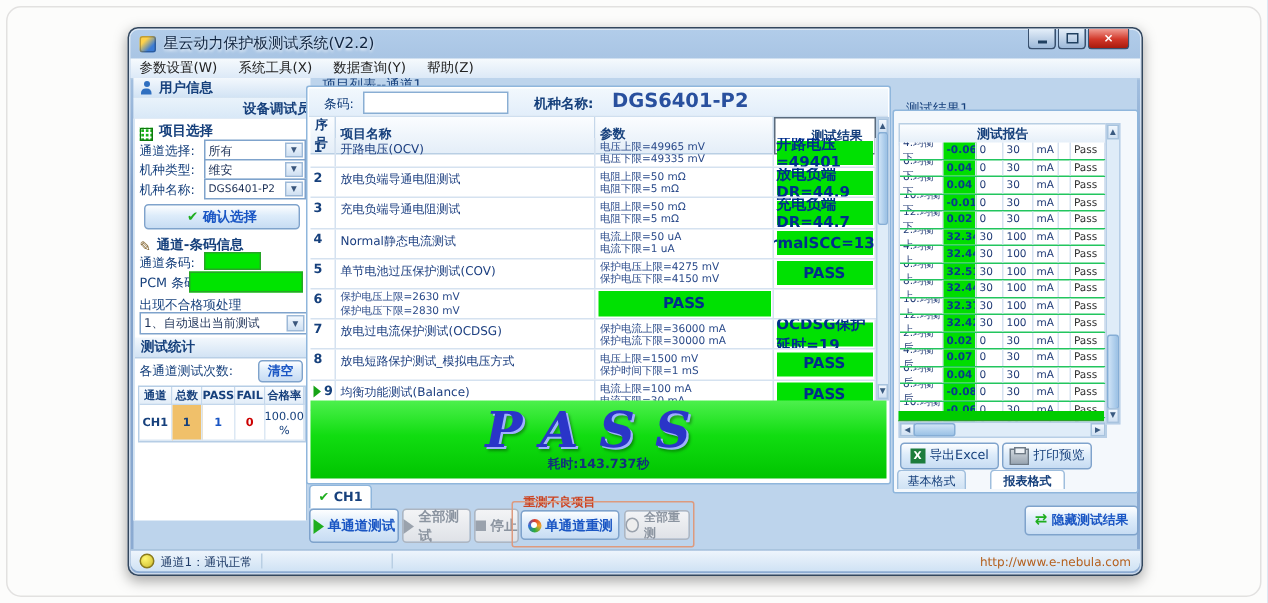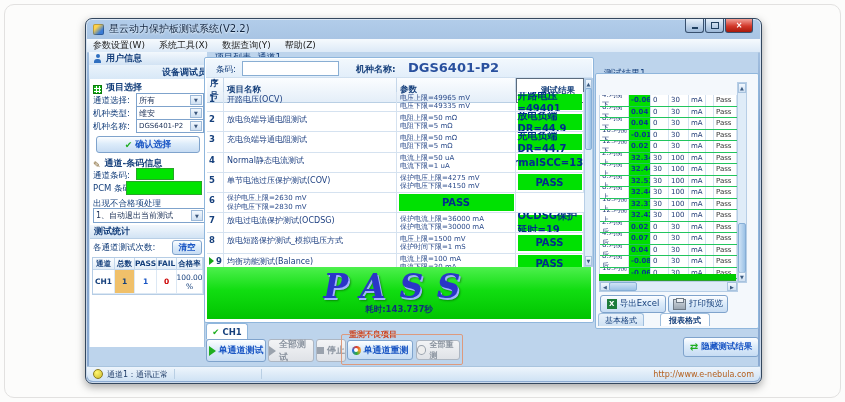--- a/index.html
+++ b/index.html
@@ -374,20 +374,21 @@
     <span class="cyc"></span>
     <span>单通道重测</span>
   </div>
   <div class="abs btn disabled" style="left:330px;top:321px;width:42px;height:18px;font-size:8px;">
     <span class="radio"></span>
     <span>全部重测</span>
   </div>
 
   <span class="grouplbl" style="left:515px;top:49px;">测试结果1</span>
   <div class="abs group" style="left:509px;top:54px;width:162px;height:254px;background:#f4f8fc;">
+    <div class="abs rpt-head" style="left:3px;top:8px;width:137px;height:13px;">测试报告</div>
     <div class="abs" id="report-rows" style="left:3px;top:21px;width:137px;background:#fff;border-left:1px solid #c8d8ea;">
         <div class="rrow">
           <div class="c name">4.均衡下</div>
           <div class="c val">-0.06</div>
           <div class="c">0</div>
           <div class="c">30</div>
           <div class="c">mA</div>
           <div class="c"></div>
           <div class="c pass">Pass</div>
         </div>

